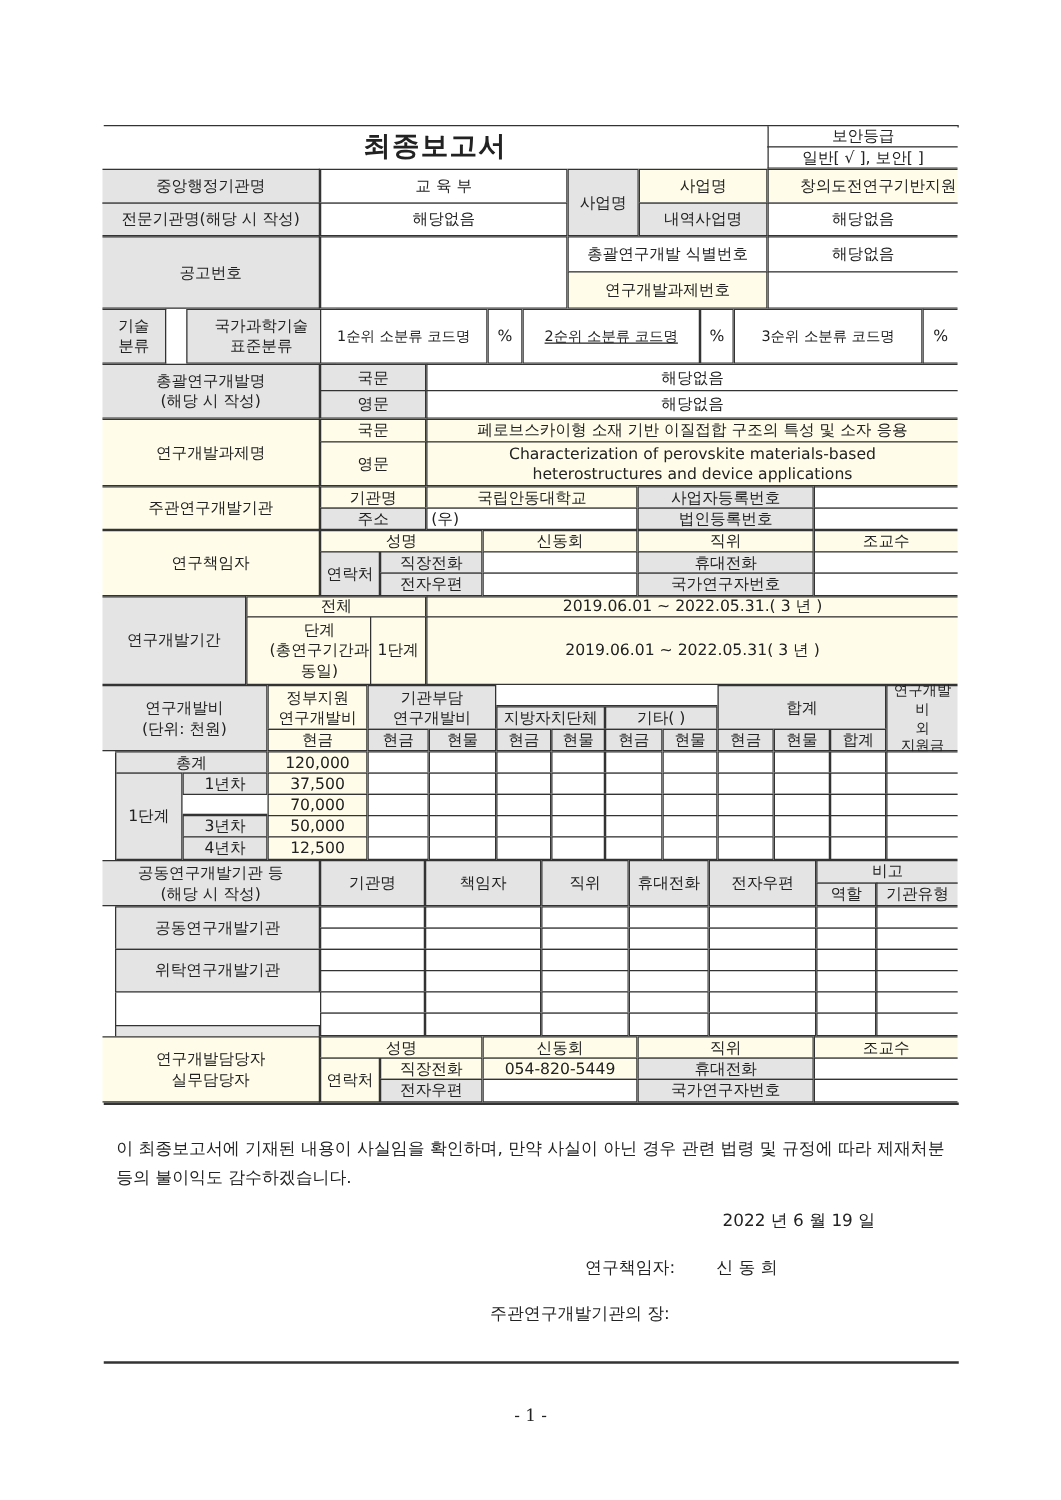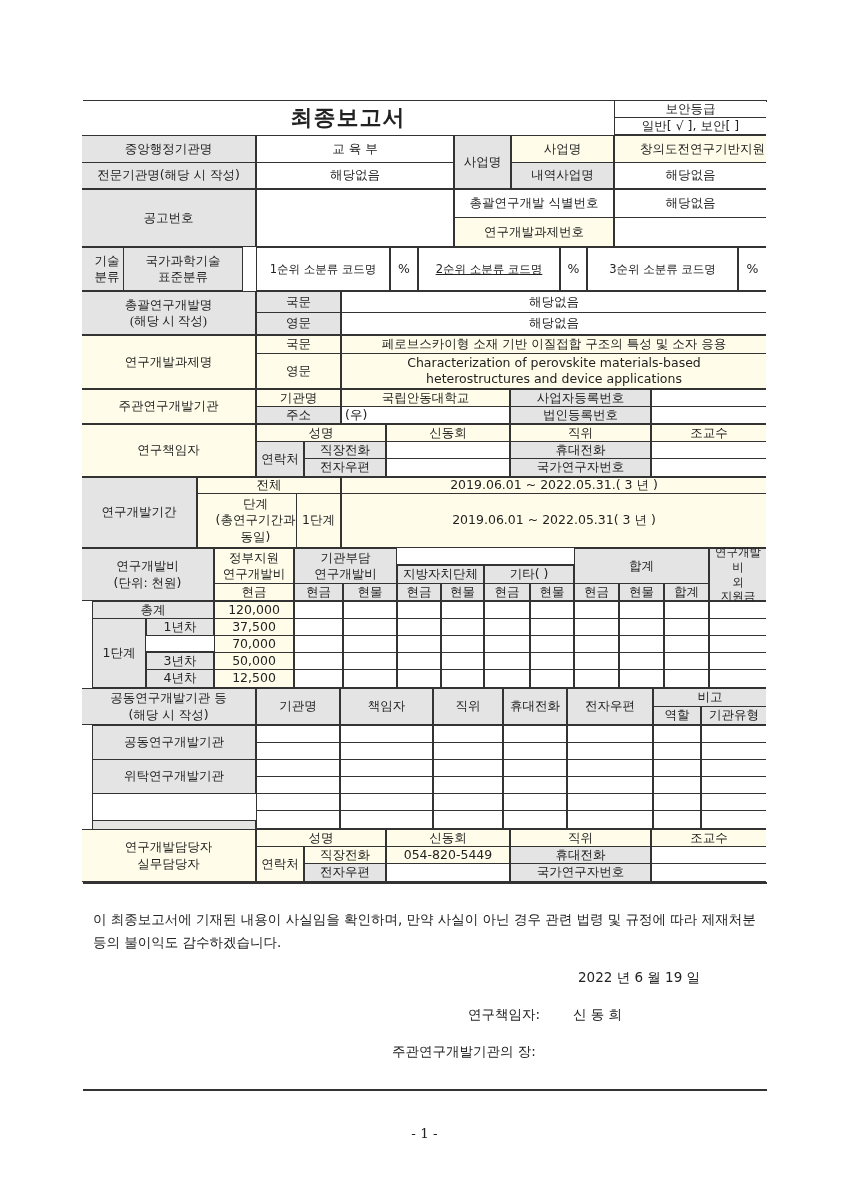--- a/index.html
+++ b/index.html
@@ -36,30 +36,30 @@
 
 <div class="c g" style="left:83px;top:190px;width:174px;height:58px;border-left:none;">공고번호</div>
 <div class="c" style="left:257px;top:190px;width:198px;height:58px;"></div>
 <div class="c" style="left:455px;top:190px;width:160px;height:29px;">총괄연구개발 식별번호</div>
 <div class="c" style="left:615px;top:190px;width:152px;height:29px;border-right:none;">해당없음</div>
 <div class="c y" style="left:455px;top:218px;width:160px;height:30px;">연구개발과제번호</div>
 <div class="c" style="left:615px;top:218px;width:152px;height:30px;border-right:none;"></div>
 
 <div class="c g" style="left:83px;top:248px;width:51px;height:44px;border-left:none;">기술
 분류</div>
-<div class="c g" style="left:124px;top:248px;width:120px;height:44px;">국가과학기술
+<div class="c g" style="left:150px;top:248px;width:120px;height:44px;">국가과학기술
 표준분류</div>
 <div class="c" style="left:257px;top:248px;width:134px;height:44px;font-size:11.5px;">1순위 소분류 코드명</div>
 <div class="c" style="left:391px;top:248px;width:28px;height:44px;">%</div>
 <div class="c" style="left:419px;top:248px;width:142px;height:44px;font-size:11.5px;text-decoration:underline;">2순위 소분류 코드명</div>
 <div class="c" style="left:561px;top:248px;width:27px;height:44px;">%</div>
 <div class="c" style="left:588px;top:248px;width:151px;height:44px;font-size:11.5px;">3순위 소분류 코드명</div>
 <div class="c" style="left:739px;top:248px;width:28px;height:44px;border-right:none;">%</div>
 
-<div class="c g" style="left:83px;top:292px;width:174px;height:44px;border-left:none;font-family:Liberation Serif, serif;">총괄연구개발명
+<div class="c g" style="left:83px;top:292px;width:174px;height:44px;border-left:none;">총괄연구개발명
 (해당 시 작성)</div>
 <div class="c g" style="left:257px;top:292px;width:85px;height:22px;">국문</div>
 <div class="c" style="left:342px;top:292px;width:425px;height:22px;border-right:none;">해당없음</div>
 <div class="c g" style="left:257px;top:313px;width:85px;height:23px;">영문</div>
 <div class="c" style="left:342px;top:313px;width:425px;height:23px;border-right:none;">해당없음</div>
 
 <div class="c y" style="left:83px;top:336px;width:174px;height:54px;border-left:none;">연구개발과제명</div>
 <div class="c y" style="left:257px;top:336px;width:85px;height:19px;">국문</div>
 <div class="c y" style="left:342px;top:336px;width:425px;height:19px;border-right:none;font-size:12.5px;">페로브스카이형 소재 기반 이질접합 구조의 특성 및 소자 응용</div>
 <div class="c y" style="left:257px;top:354px;width:85px;height:36px;">영문</div>

